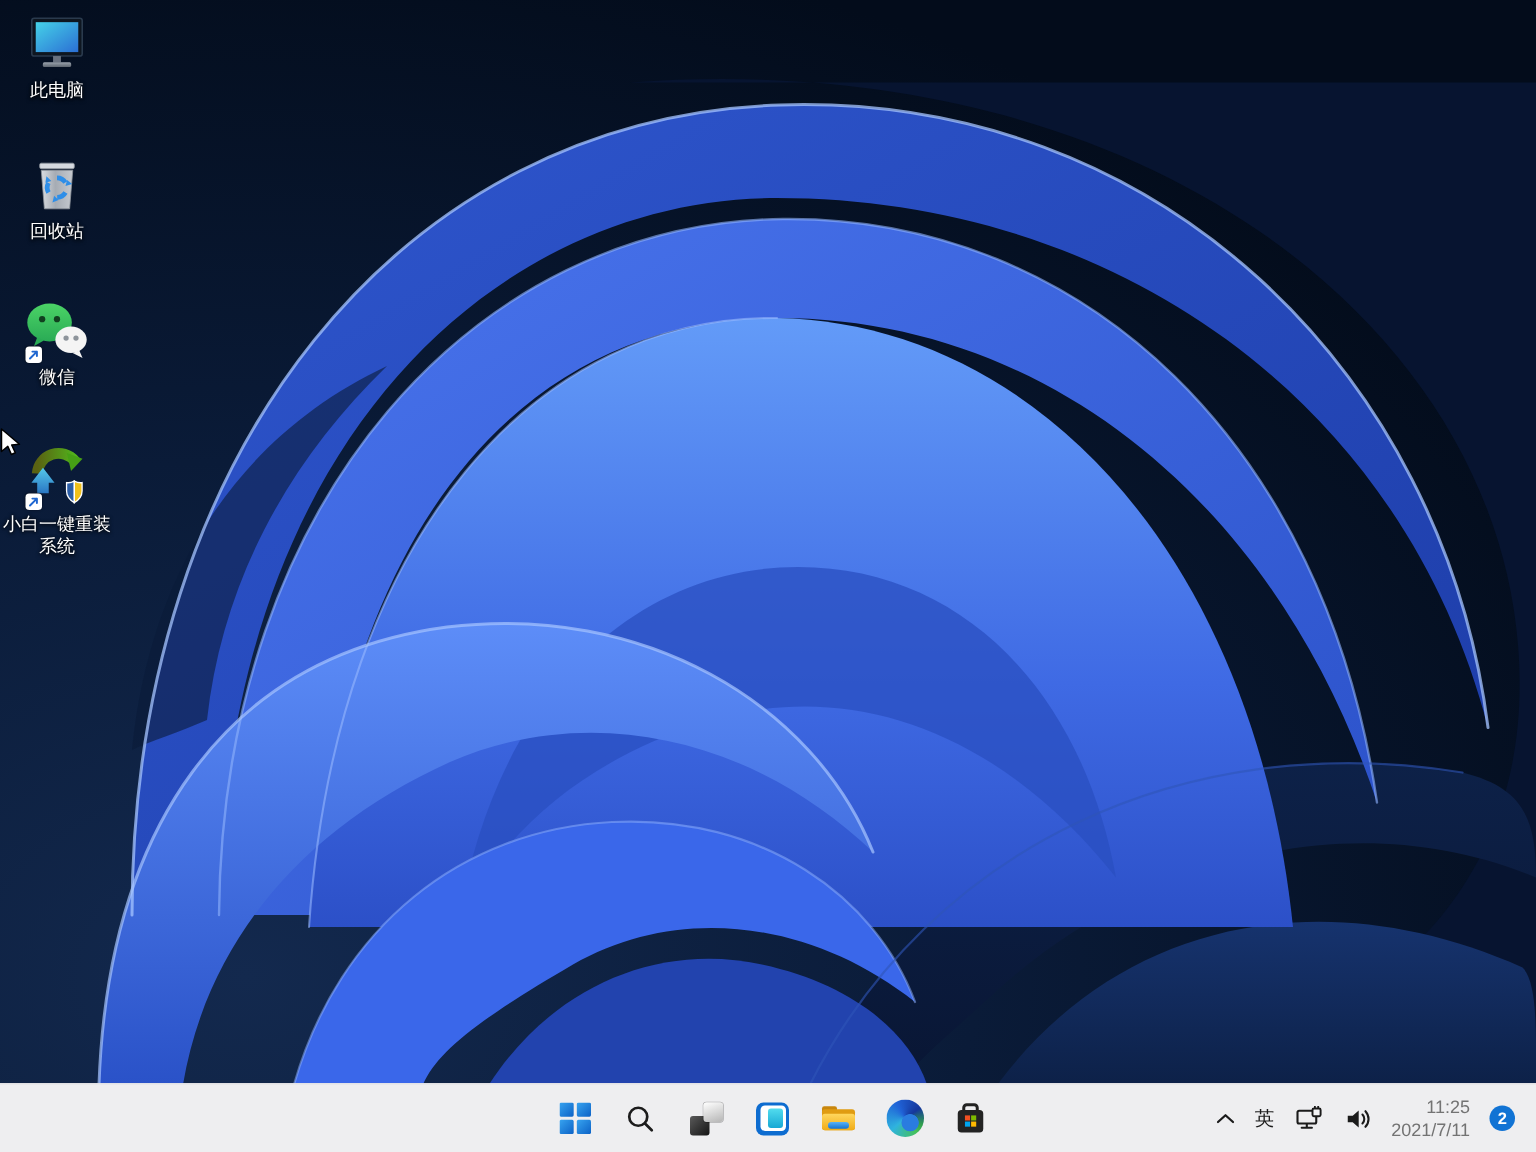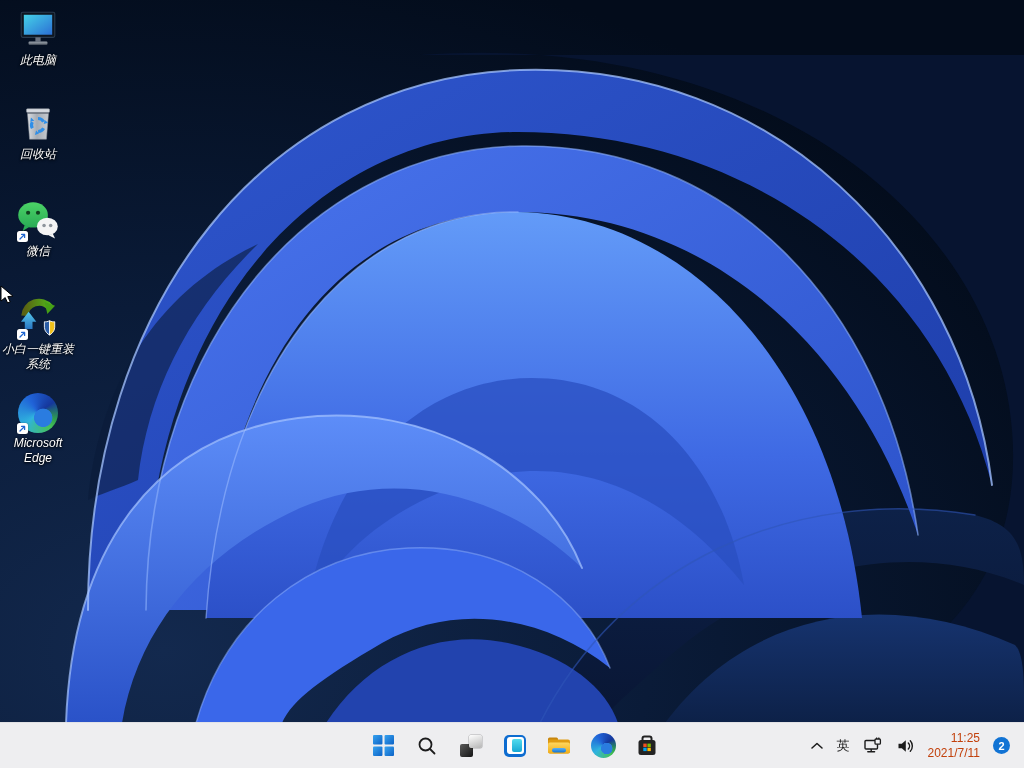--- a/index.html
+++ b/index.html
@@ -1,17 +1,17 @@
 <!DOCTYPE html>
 <html><head>
 <meta charset="utf-8">
 <style>
   html,body{margin:0;padding:0;width:1024px;height:768px;overflow:hidden;
     font-family:"Liberation Sans","DejaVu Sans",sans-serif;background:#000;}
-  .desktop{position:absolute;inset:0 0 45px 0;overflow:hidden;font-style:italic;}
+  .desktop{position:absolute;inset:0 0 45px 0;overflow:hidden;}
   .wallpaper{position:absolute;inset:0;width:100%;height:100%;display:block;}
 
   
   .desktop-icon{position:absolute;left:0;width:76px;display:flex;flex-direction:column;
     align-items:center;cursor:default;}
   .icon-art{width:44px;height:44px;position:relative;display:flex;align-items:center;justify-content:center;}
   .icon-label{margin-top:1px;max-width:76px;color:#fff;font-size:12px;line-height:15px;
     text-align:center;text-shadow:0 1px 3px rgba(0,0,0,.95),0 0 2px rgba(0,0,0,.8);}
   .sc{position:absolute;left:1px;bottom:1px;width:11px;height:11px;background:#fff;
     border-radius:2.5px;display:flex;align-items:center;justify-content:center;
@@ -36,21 +36,21 @@
   .wg{width:22px;height:22px;border-radius:5px;background:#0d6cd0;position:relative;}
   .wg-inner{position:absolute;inset:2.5px;background:#fff;border-radius:3px;}
   .wg-panel{position:absolute;top:2px;right:2px;bottom:2px;width:56%;
     background:linear-gradient(180deg,#52dcee,#17a8d4);border-radius:2px;}
 
   
   .tb-tray{position:absolute;right:0;top:0;height:45px;display:flex;align-items:center;padding-right:14px;}
   .tray-btn{height:40px;display:flex;align-items:center;justify-content:center;border-radius:5px;
     padding:0 7px;color:#1b1b1b;}
   .ime{font-size:13px;font-weight:400;}
-  .clock{text-align:right;font-size:12px;line-height:15px;color:#c2410c;padding:0 6px;}
+  .clock{text-align:right;font-size:12px;line-height:15px;color:#737373;padding:0 6px;}
   .badge{width:17px;height:17px;border-radius:50%;background:#1173d4;color:#fff;
     font-size:11px;font-weight:bold;display:flex;align-items:center;justify-content:center;margin-left:7px;}
   .cursor{position:absolute;left:0;top:285px;pointer-events:none;}
 </style>
 </head>
 <body>
 
 <div class="desktop">
 
   <svg class="wallpaper" viewBox="0 0 1024 723" preserveAspectRatio="none">
@@ -205,31 +205,20 @@
       </svg>
       <span class="sc">
         <svg width="7" height="7" viewBox="0 0 7 7">
             <path d="M1 6 L5.6 1.4 M5.6 1.4 H2.6 M5.6 1.4 V4.4" stroke="#1f66d0" stroke-width="1.3" fill="none" stroke-linecap="round"></path>
           </svg>
       </span>
     </div>
     <div class="icon-label">小白一键重装系统</div>
   </div>
 
-  <div class="desktop-icon" style="top:391px">
-    <div class="icon-art">
-      <div class="edge-ball"></div>
-      <span class="sc">
-        <svg width="7" height="7" viewBox="0 0 7 7">
-            <path d="M1 6 L5.6 1.4 M5.6 1.4 H2.6 M5.6 1.4 V4.4" stroke="#1f66d0" stroke-width="1.3" fill="none" stroke-linecap="round"></path>
-          </svg>
-      </span>
-    </div>
-    <div class="icon-label">Microsoft Edge</div>
-  </div>
 
   <svg class="cursor" width="14" height="20" viewBox="0 0 14 20">
     <path d="M1 1 L1 16 L5.2 12.6 L7.6 18 L10.2 16.8 L7.8 11.6 L13 11.2 Z" fill="#fff" stroke="#000" stroke-width="1" stroke-linejoin="round"></path>
   </svg>
 </div>
 
 <div class="taskbar">
 
   <div class="tb-center">
     <div class="tb-btn">

